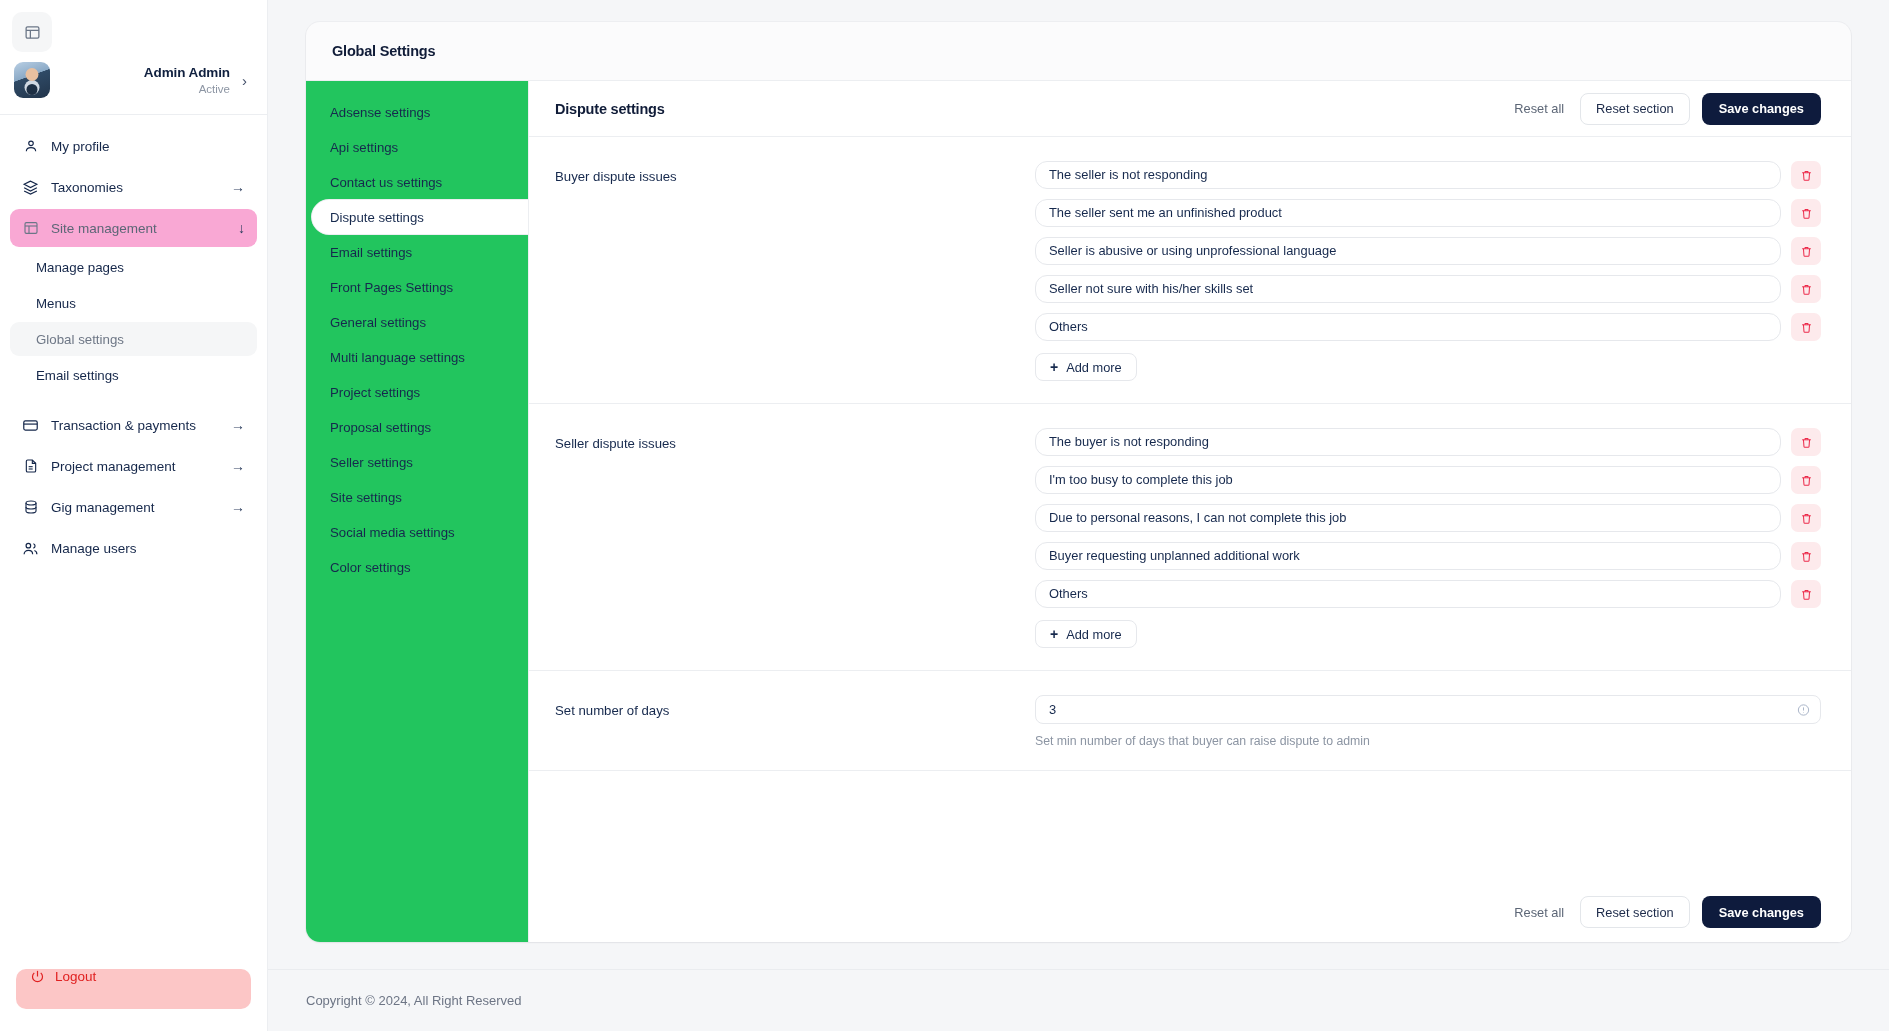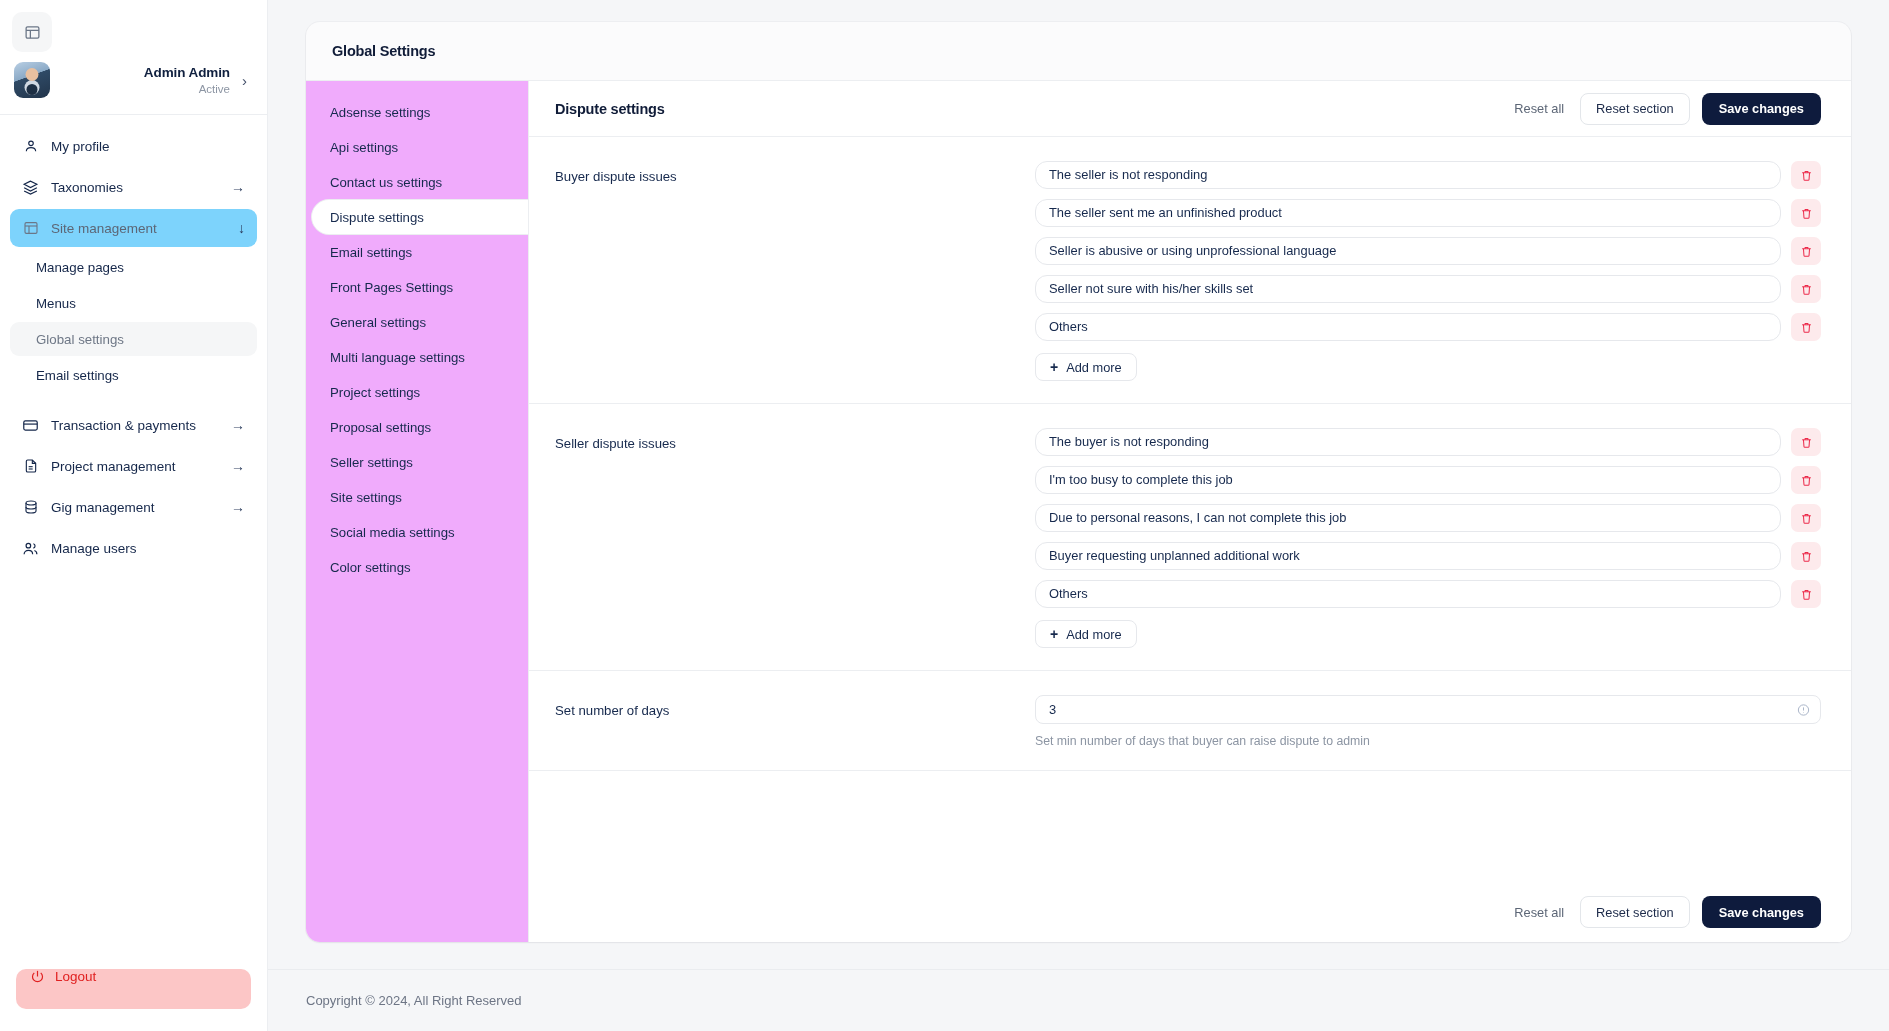--- a/index.html
+++ b/index.html
@@ -49,21 +49,21 @@
   .nav { padding: 12px 10px 0 10px; flex: 1 1 auto; overflow: hidden; }
   .nav-item {
     display: flex; align-items: center; gap: 12px;
     height: 38px; padding: 0 12px; border-radius: 9px;
     color: #15274a; font-size: 13.5px; cursor: pointer;
     margin-bottom: 3px;
   }
   .nav-item .ico { width: 17px; height: 17px; flex:0 0 17px; display:flex; align-items:center; justify-content:center; color:#15274a;}
   .nav-item .lbl { flex: 1 1 auto; }
   .nav-item .arrow { color:#2a3b5c; font-size: 14px; line-height: 1; }
-  .nav-item.active { background: #7dd3fc; color:#5c6676;justify-content:center;}
+  .nav-item.active { background: #f9a8d4; color:#5c6676;justify-content:center;}
   .nav-item.active .ico { color:#6b7687;}
   .sub-item {
     height: 34px; display:flex; align-items:center;
     padding: 0 12px 0 26px; border-radius: 9px;
     font-size: 13.3px; color:#15274a; cursor:pointer; margin-bottom:2px;
   }
   .sub-item.active { background:#f5f6f7; color:#6e7786; }
   .nav-gap { height: 12px; }
 
   .logout-wrap { padding: 0 16px 22px 16px; }
@@ -81,21 +81,21 @@
     box-shadow: 0 1px 2px rgba(18,28,45,.05), 0 0 0 1px rgba(18,28,45,.035);
     overflow: hidden; height: 920px; display:flex; flex-direction:column;
   }
   .card-head { height: 58px; display:flex; align-items:center; padding: 0 0 0 26px; }
   .card-title { font-size: 14.5px; font-weight: 700; color:#101c38; letter-spacing:-.2px; }
 
   .card-body { flex:1 1 auto; display:flex; min-height:0; }
 
   
   .tabs {
-    width: 222px; flex:0 0 222px; background:#f0abfc;
+    width: 222px; flex:0 0 222px; background:#22c55e;
     border-top:1px solid #eceef1;
     padding: 14px 0 0 0; position:relative;
   }
   .tab {
     height: 34px; display:flex; align-items:center;
     padding: 0 0 0 24px; font-size: 13.2px; color:#16294d;
     cursor:pointer; margin-bottom: 1px; position:relative;
   }
   .tab.active {
     background:#ffffff;

